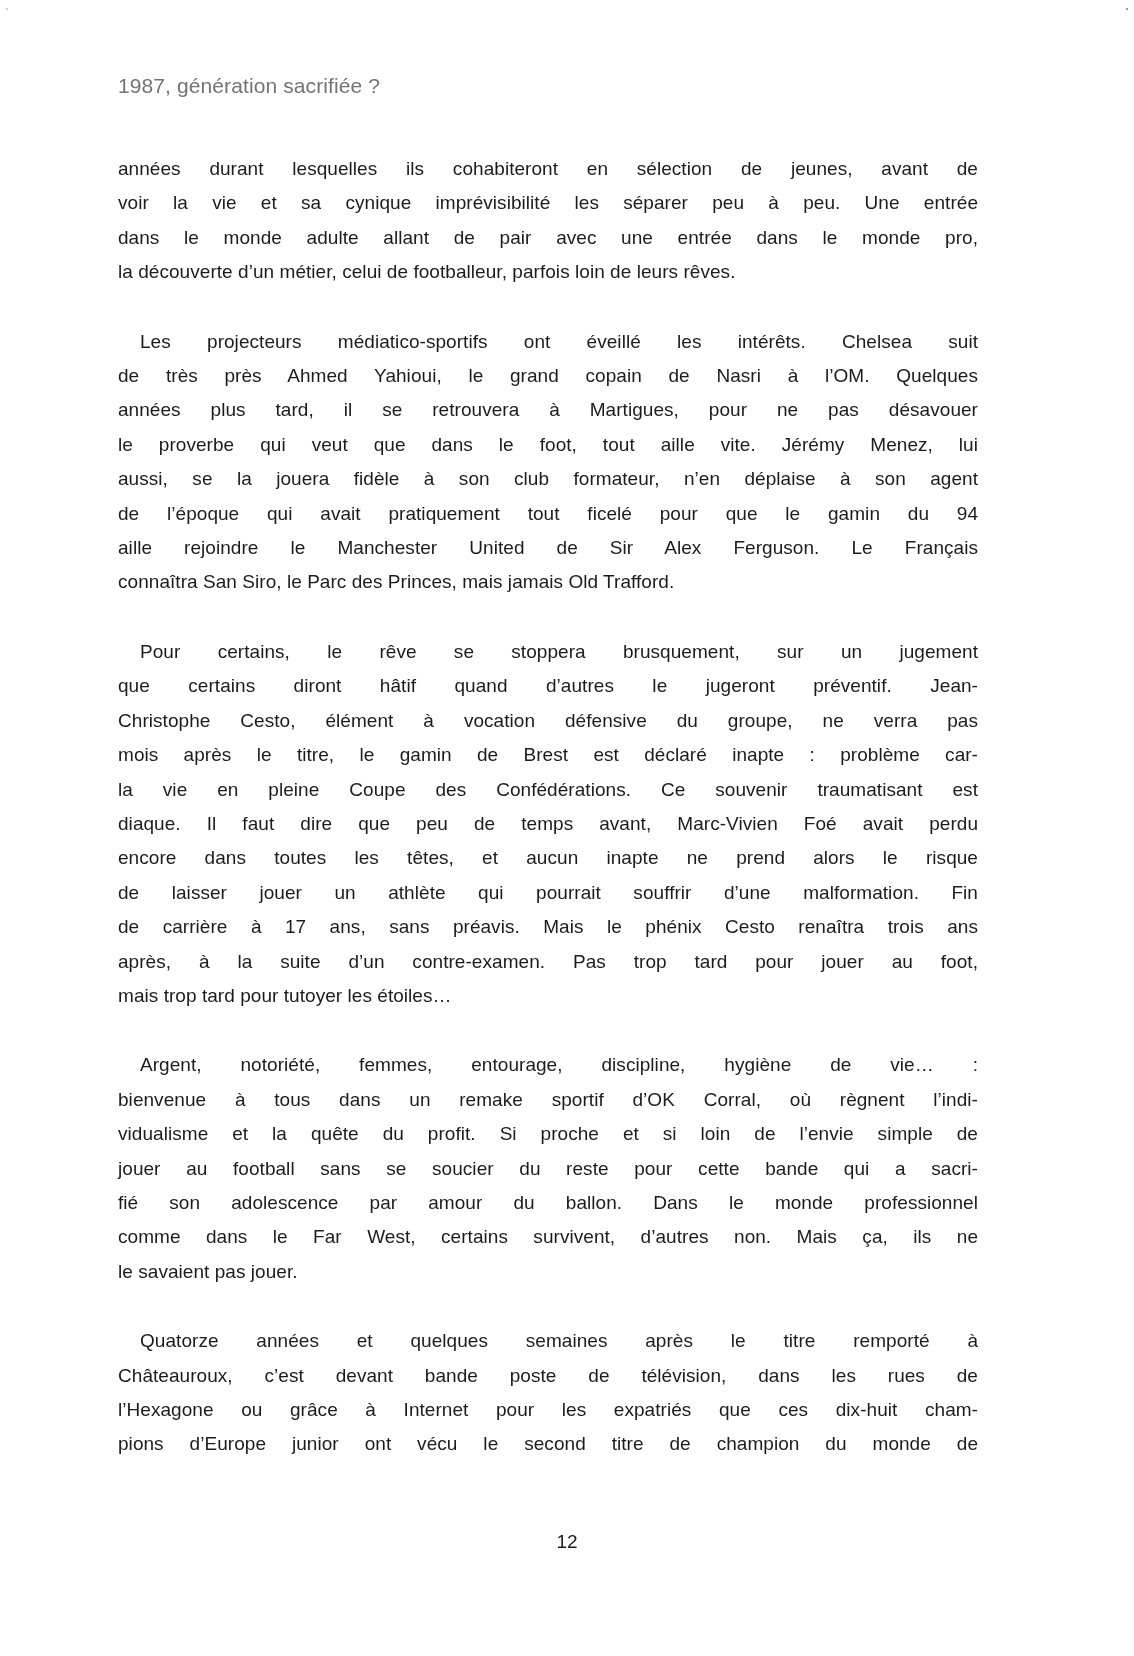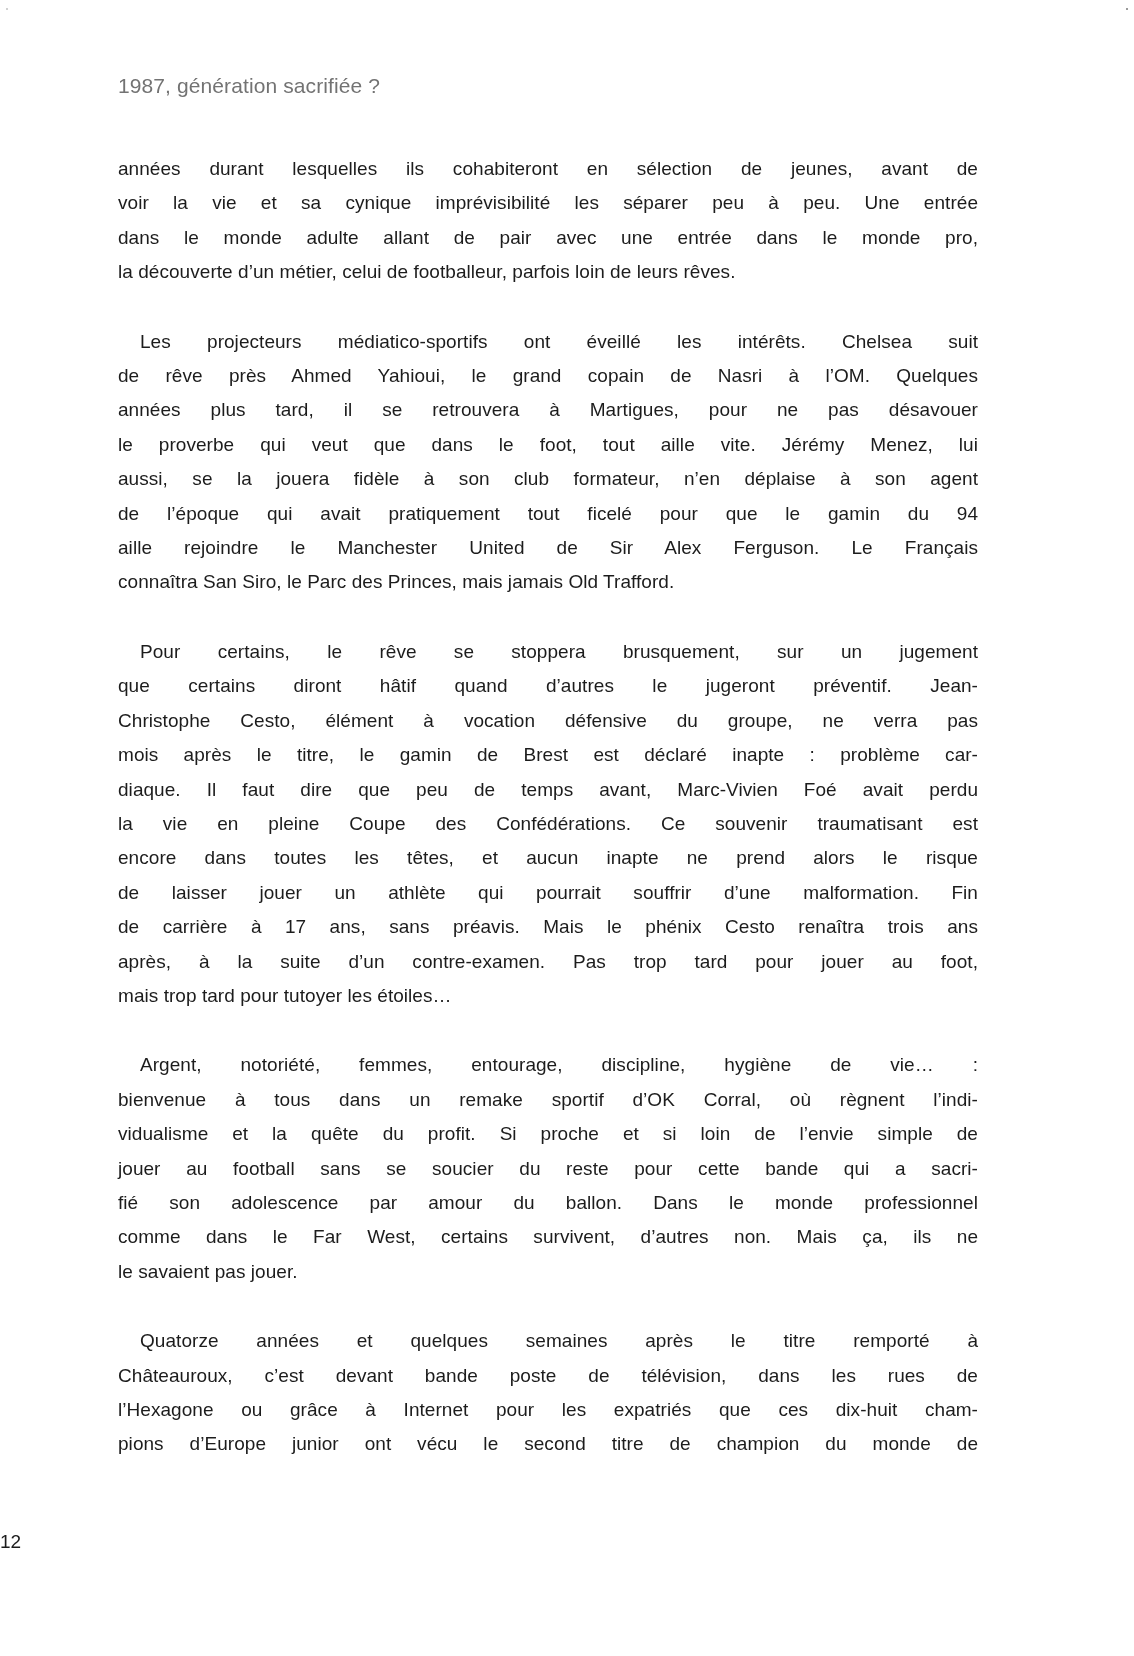--- a/index.html
+++ b/index.html
@@ -70,20 +70,21 @@
     }
     .para.indent {
       text-indent: 0;
     }
 
     .folio {
       position: absolute;
       left: 0;
       width: 1134px;
       top: 1530px;
+      text-align: center;
       font-size: 19px;
       line-height: 24px;
       color: #1c1c1c;
     }
   </style>
 </head>
 <body>
 
 <div class="corner-mark tl"></div>
 <div class="corner-mark tr"></div>
@@ -94,36 +95,36 @@
 
   <p class="para">
     <span class="line first">années durant lesquelles ils cohabiteront en sélection de jeunes, avant de</span>
     <span class="line">voir la vie et sa cynique imprévisibilité les séparer peu à peu. Une entrée</span>
     <span class="line">dans le monde adulte allant de pair avec une entrée dans le monde pro,</span>
     <span class="line final">la découverte d’un métier, celui de footballeur, parfois loin de leurs rêves.</span>
   </p>
 
   <p class="para indent">
     <span class="line first">Les projecteurs médiatico-sportifs ont éveillé les intérêts. Chelsea suit</span>
-    <span class="line">de rêve près Ahmed Yahioui, le grand copain de Nasri à l’OM. Quelques</span>
+    <span class="line">de très près Ahmed Yahioui, le grand copain de Nasri à l’OM. Quelques</span>
     <span class="line">années plus tard, il se retrouvera à Martigues, pour ne pas désavouer</span>
     <span class="line">le proverbe qui veut que dans le foot, tout aille vite. Jérémy Menez, lui</span>
     <span class="line">aussi, se la jouera fidèle à son club formateur, n’en déplaise à son agent</span>
     <span class="line">de l’époque qui avait pratiquement tout ficelé pour que le gamin du 94</span>
     <span class="line">aille rejoindre le Manchester United de Sir Alex Ferguson. Le Français</span>
     <span class="line final">connaîtra San Siro, le Parc des Princes, mais jamais Old Trafford.</span>
   </p>
 
   <p class="para indent">
     <span class="line first">Pour certains, le rêve se stoppera brusquement, sur un jugement</span>
     <span class="line">que certains diront hâtif quand d’autres le jugeront préventif. Jean-</span>
     <span class="line">Christophe Cesto, élément à vocation défensive du groupe, ne verra pas</span>
     <span class="line">mois après le titre, le gamin de Brest est déclaré inapte : problème car-</span>
+    <span class="line">la vie en pleine Coupe des Confédérations. Ce souvenir traumatisant est</span>
     <span class="line">diaque. Il faut dire que peu de temps avant, Marc-Vivien Foé avait perdu</span>
-    <span class="line">la vie en pleine Coupe des Confédérations. Ce souvenir traumatisant est</span>
     <span class="line">encore dans toutes les têtes, et aucun inapte ne prend alors le risque</span>
     <span class="line">de laisser jouer un athlète qui pourrait souffrir d’une malformation. Fin</span>
     <span class="line">de carrière à 17 ans, sans préavis. Mais le phénix Cesto renaîtra trois ans</span>
     <span class="line">après, à la suite d’un contre-examen. Pas trop tard pour jouer au foot,</span>
     <span class="line final">mais trop tard pour tutoyer les étoiles…</span>
   </p>
 
   <p class="para indent">
     <span class="line first">Argent, notoriété, femmes, entourage, discipline, hygiène de vie… :</span>
     <span class="line">bienvenue à tous dans un remake sportif d’OK Corral, où règnent l’indi-</span>

